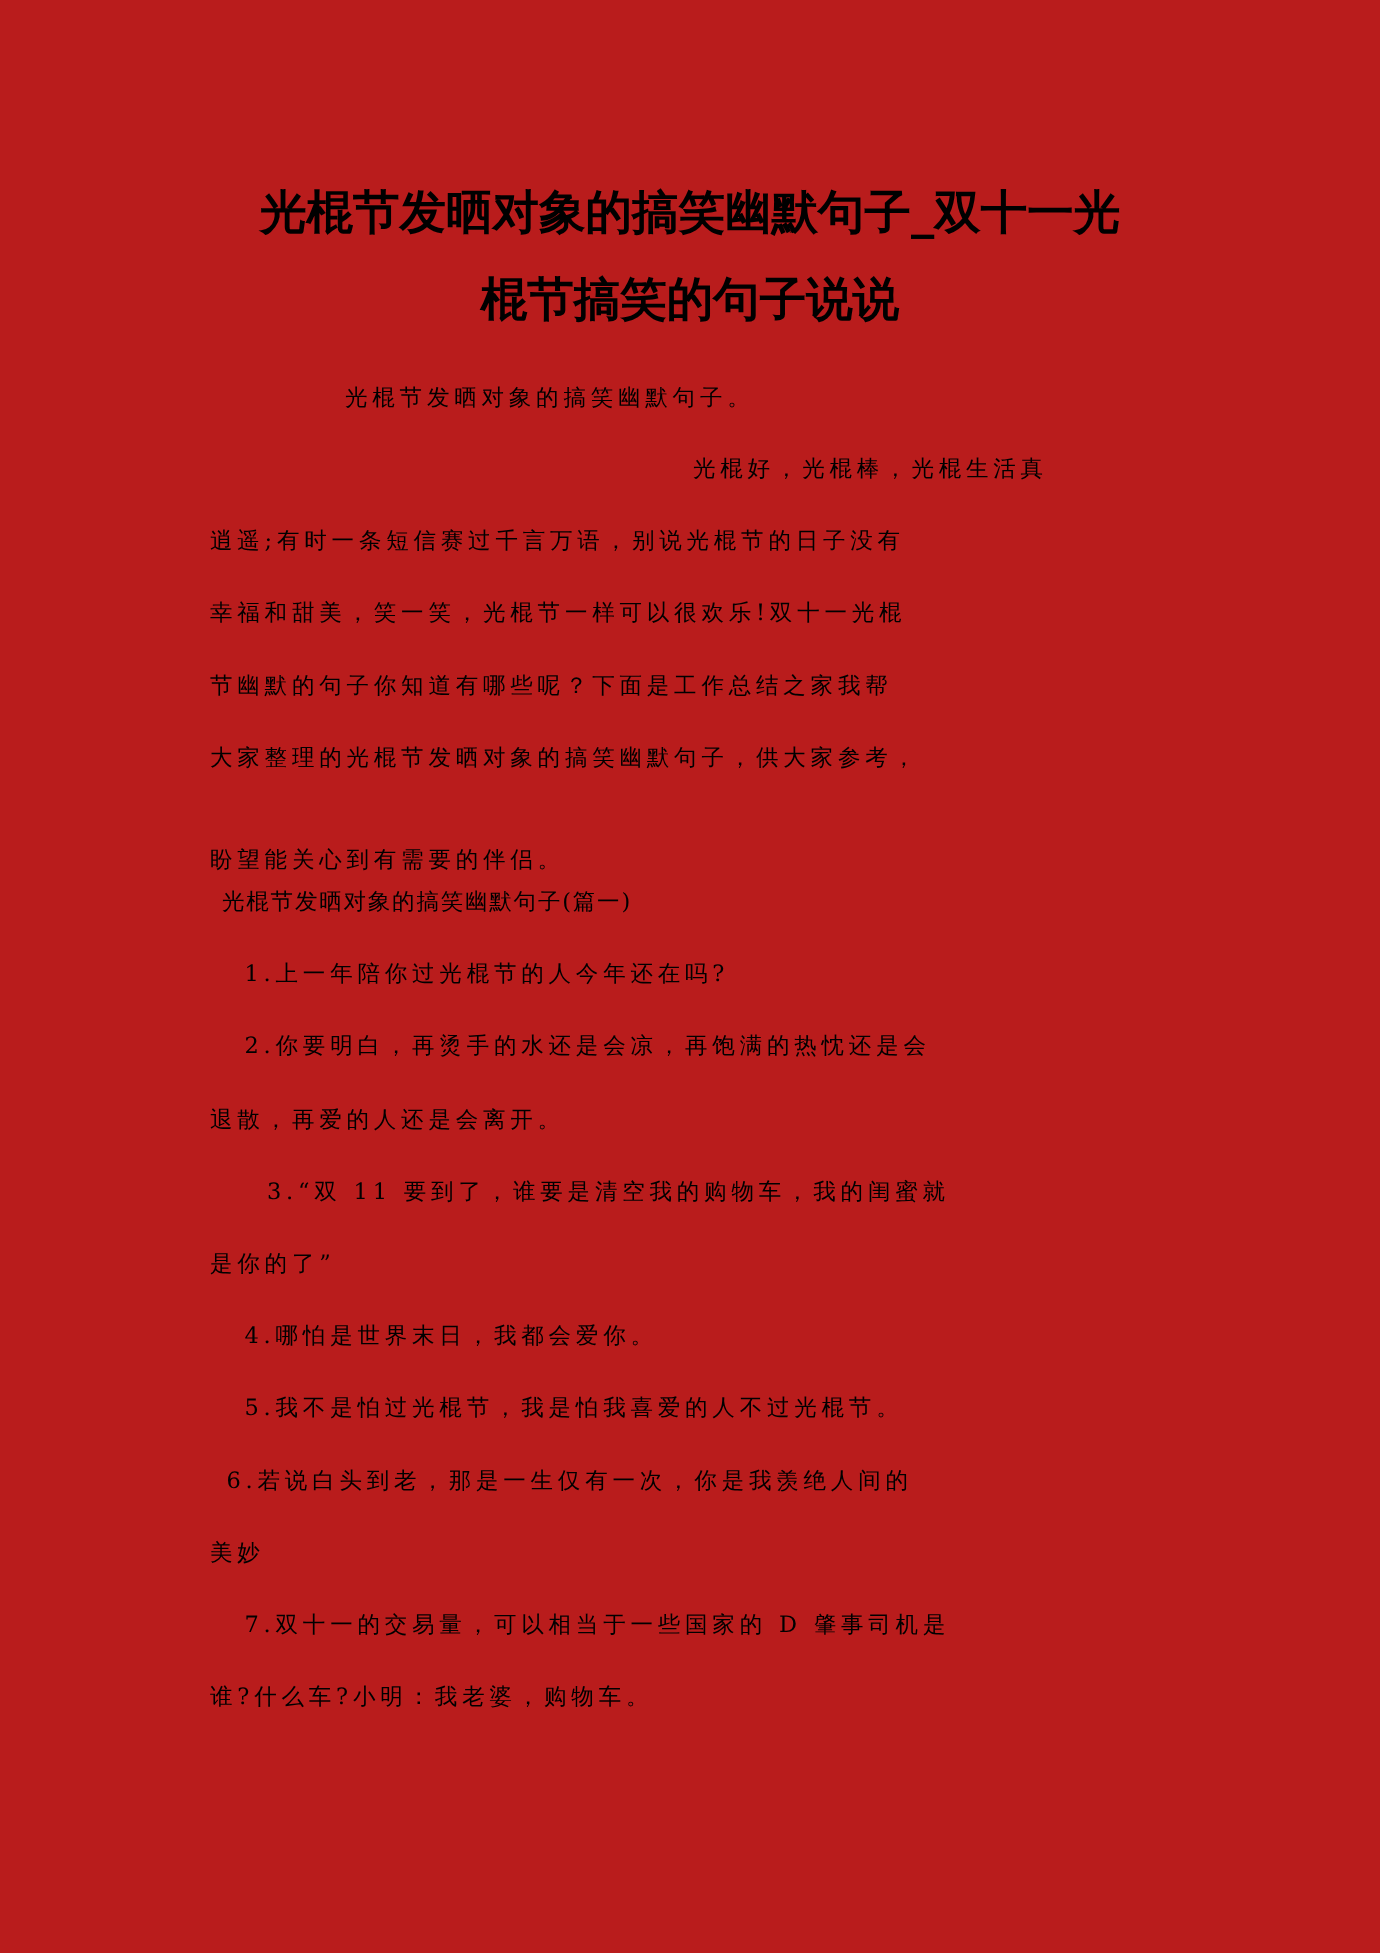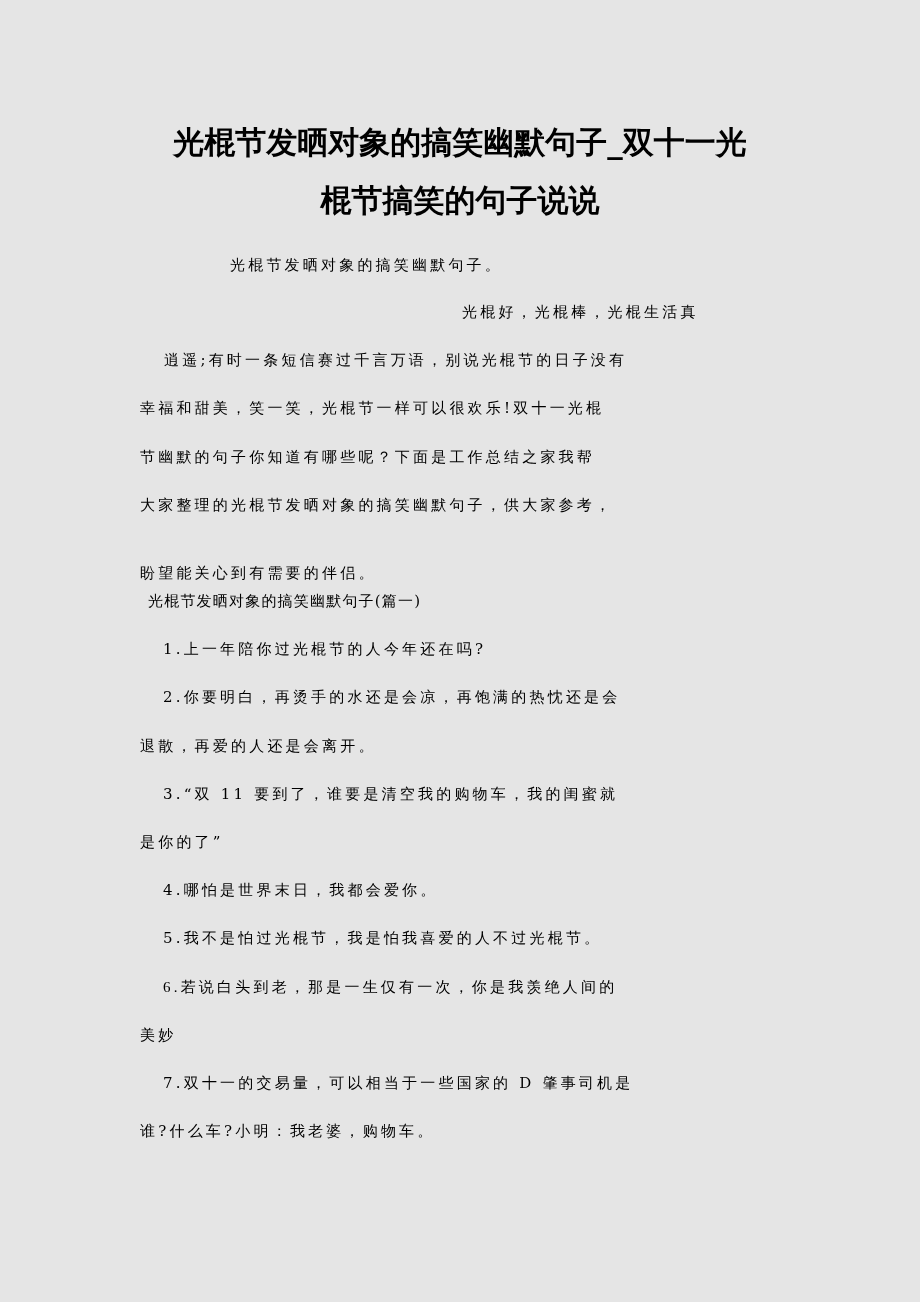--- a/index.html
+++ b/index.html
@@ -14,21 +14,21 @@
       overflow: hidden;
       color: #000000;
       font-family: "DejaVu Serif", "Liberation Serif", serif;
     }
     .page {
       position: absolute;
       left: 0;
       top: 0;
       width: 920px;
       height: 1302px;
-      background: #e5e5e5;
+      background: #b91c1c;
     }
     .title {
       position: absolute;
       left: 100px;
       width: 720px;
       text-align: center;
       font-family: "DejaVu Sans", "Liberation Sans", sans-serif;
       font-weight: bold;
       font-size: 31px;
       letter-spacing: 0px;
@@ -53,39 +53,39 @@
 <div class="page">
 
   <h1 class="title" style="top:120px;">
     <span class="line">光棍节发晒对象的搞笑幽默句子_双十一光</span>
     <span class="line" style="margin-top:14px;">棍节搞笑的句子说说</span>
   </h1>
 
   <div class="line-text" style="left:230px; top:250px;">光棍节发晒对象的搞笑幽默句子。</div>
 
   <div class="line-text" style="left:462px; top:297px;">光棍好，光棍棒，光棍生活真</div>
-  <div class="line-text" style="left:140px; top:345px;margin-left:24px;">逍遥;有时一条短信赛过千言万语，别说光棍节的日子没有</div>
+  <div class="line-text" style="left:140px; top:345px;">逍遥;有时一条短信赛过千言万语，别说光棍节的日子没有</div>
   <div class="line-text" style="left:140px; top:393px;">幸福和甜美，笑一笑，光棍节一样可以很欢乐!双十一光棍</div>
   <div class="line-text" style="left:140px; top:442px;">节幽默的句子你知道有哪些呢？下面是工作总结之家我帮</div>
   <div class="line-text" style="left:140px; top:490px;">大家整理的光棍节发晒对象的搞笑幽默句子，供大家参考，</div>
   <div class="line-text" style="left:140px; top:538px;margin-top:20px;">盼望能关心到有需要的伴侣。</div>
 
   <div class="line-text" style="left:148px; top:586px; letter-spacing:1.2px;">光棍节发晒对象的搞笑幽默句子(篇一)</div>
 
   <div class="line-text" style="left:163px; top:634px;">1.上一年陪你过光棍节的人今年还在吗?</div>
 
   <div class="line-text" style="left:163px; top:682px;">2.你要明白，再烫手的水还是会凉，再饱满的热忱还是会</div>
   <div class="line-text" style="left:140px; top:731px;">退散，再爱的人还是会离开。</div>
 
-  <div class="line-text" style="left:163px; top:779px;">3.“双 11 要到了，谁要是清空我的购物车，我的闺蜜就</div>
+  <div class="line-text" style="left:178px; top:779px;">3.“双 11 要到了，谁要是清空我的购物车，我的闺蜜就</div>
   <div class="line-text" style="left:140px; top:827px;">是你的了”</div>
 
   <div class="line-text" style="left:163px; top:875px;">4.哪怕是世界末日，我都会爱你。</div>
 
   <div class="line-text" style="left:163px; top:923px;">5.我不是怕过光棍节，我是怕我喜爱的人不过光棍节。</div>
 
-  <div class="line-text" style="left:163px; top:972px;font-family:Liberation Serif, serif;">6.若说白头到老，那是一生仅有一次，你是我羡绝人间的</div>
+  <div class="line-text" style="left:151px; top:972px;">6.若说白头到老，那是一生仅有一次，你是我羡绝人间的</div>
   <div class="line-text" style="left:140px; top:1020px;">美妙</div>
 
   <div class="line-text" style="left:163px; top:1068px;">7.双十一的交易量，可以相当于一些国家的 D 肇事司机是</div>
   <div class="line-text" style="left:140px; top:1116px;">谁?什么车?小明：我老婆，购物车。</div>
 
 </div>
 
 </body></html>

